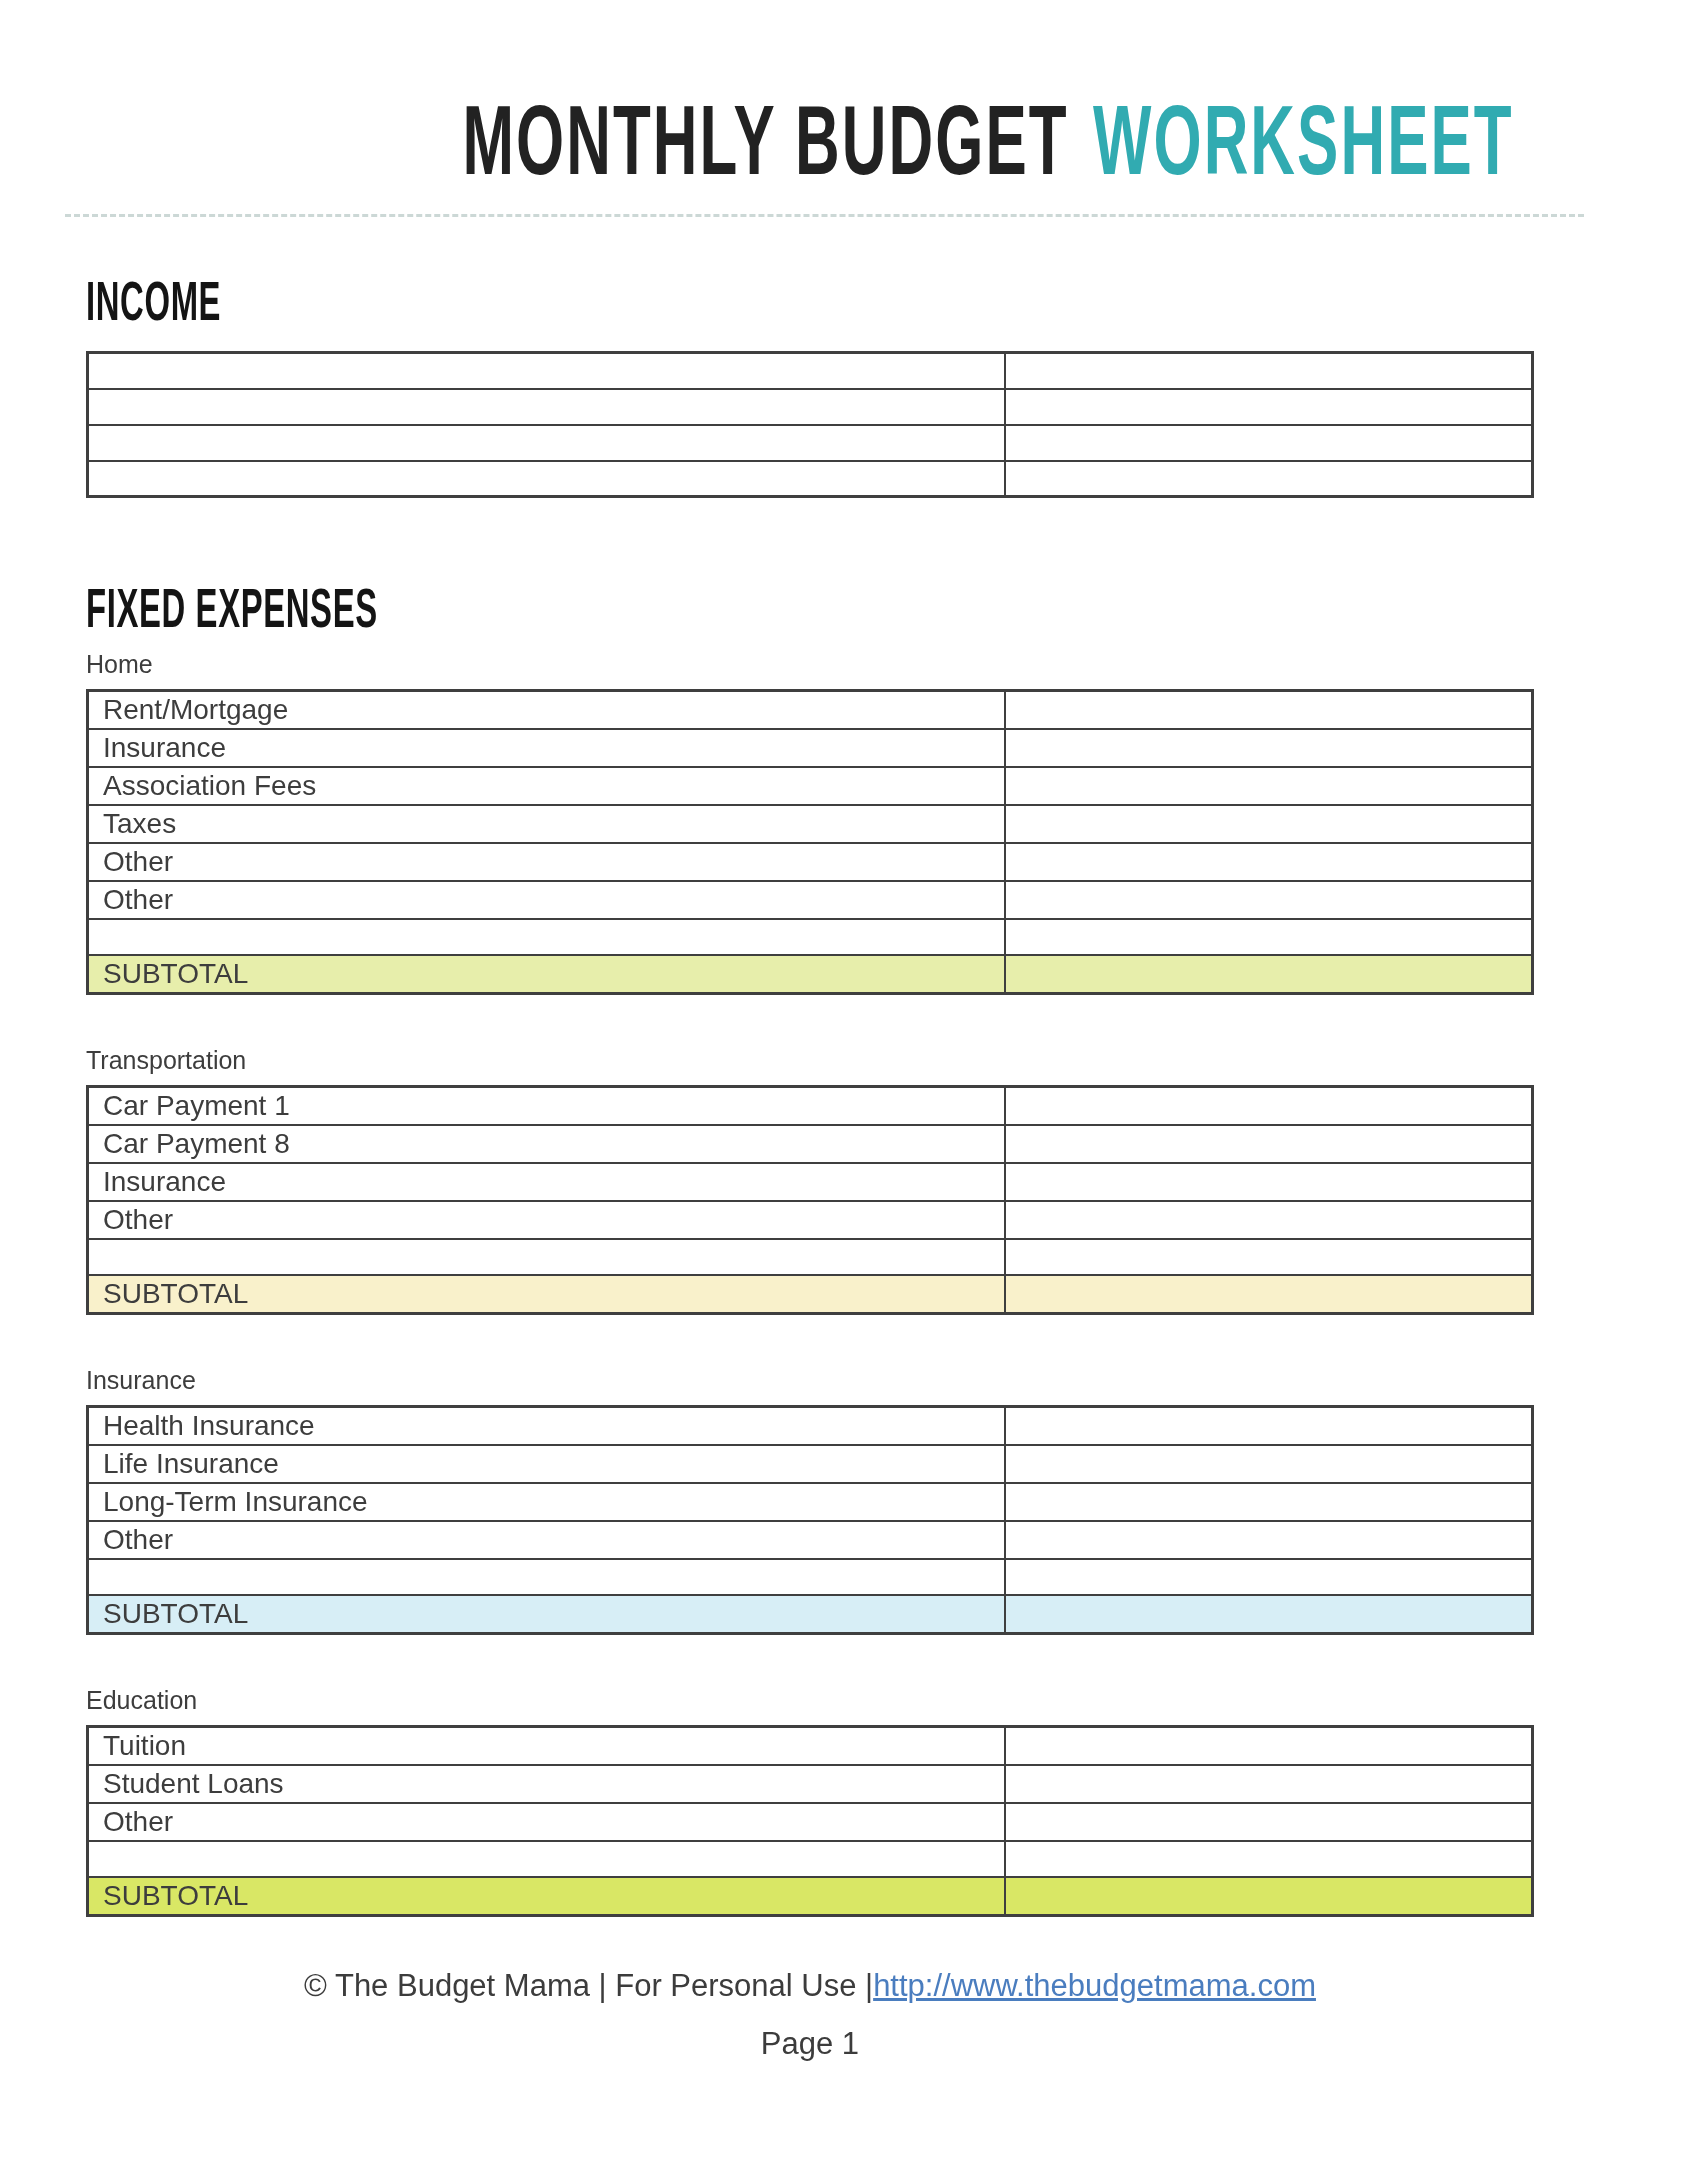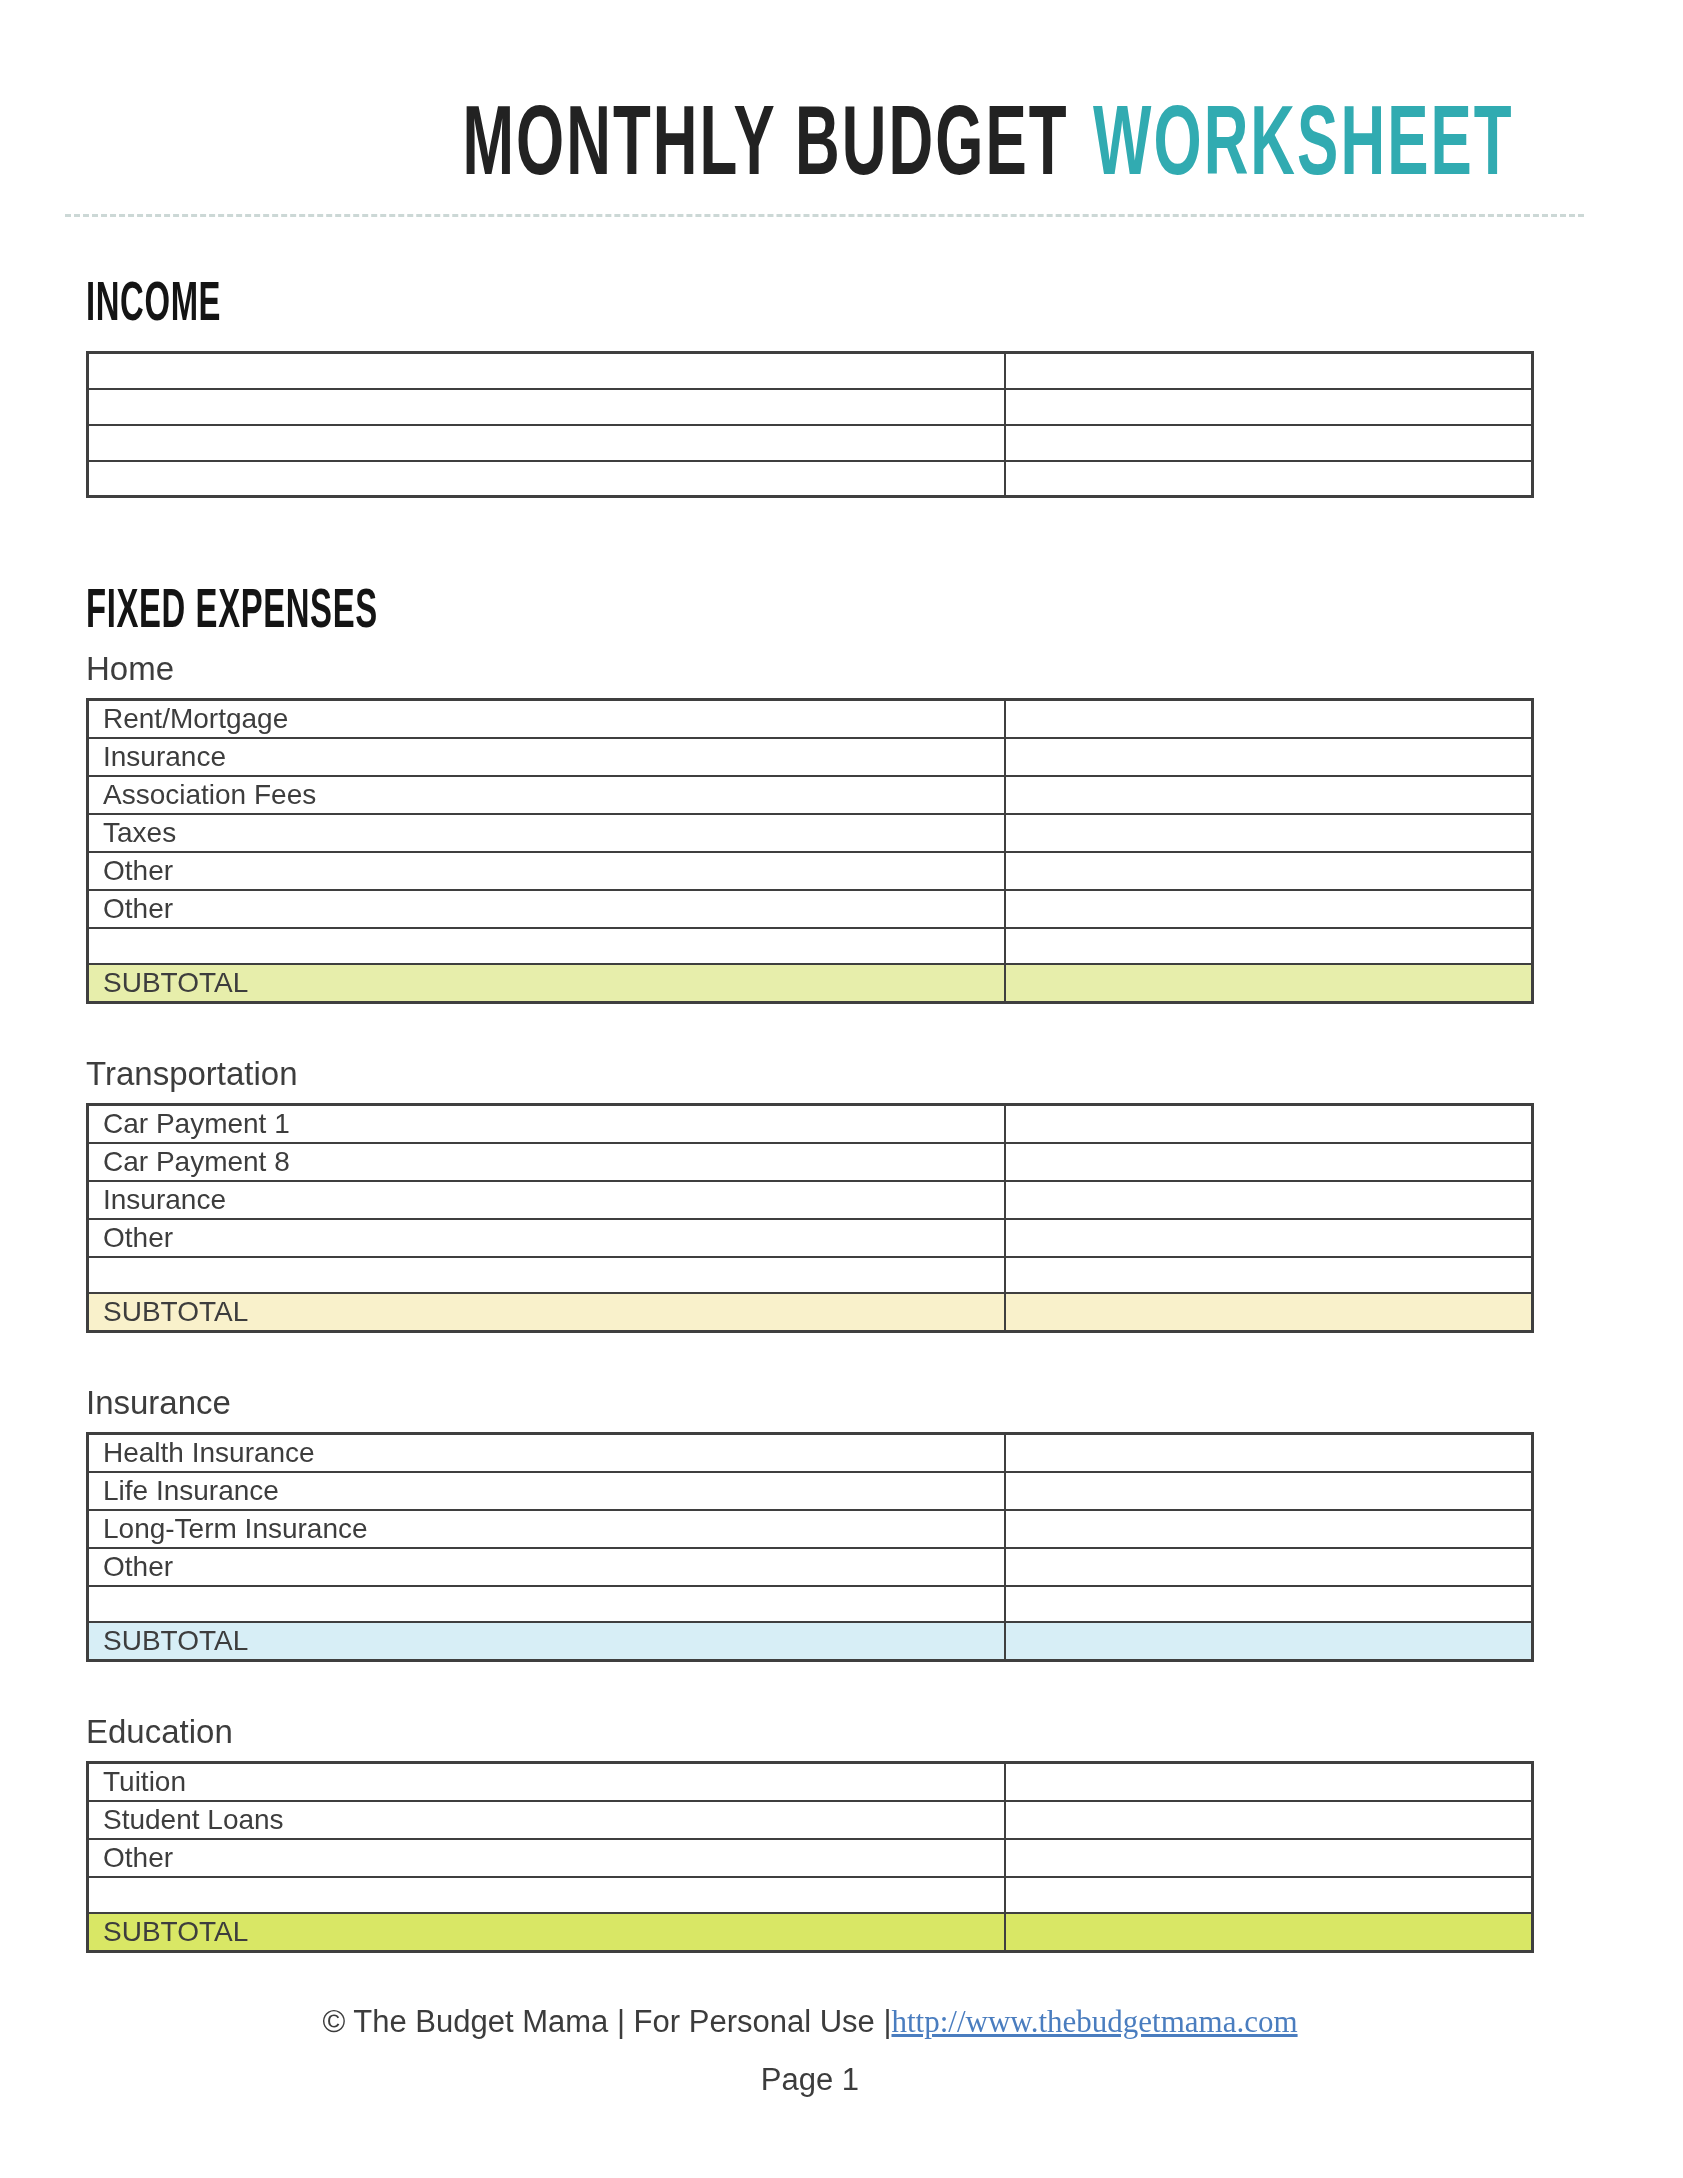--- a/index.html
+++ b/index.html
@@ -44,21 +44,21 @@
     color: #141414;
     letter-spacing: 1px;
     transform: scale(0.62, 1.05);
     transform-origin: left center;
     white-space: nowrap;
     margin: 0;
   }
   .heading-income { margin: 57px 0 24px; }
   .heading-fixed  { margin: 83px 0 12px; }
   .subsection-label {
-    font-size: 33px;
+    font-size: 25px;
     color: #3d3d3d;
     margin: 51px 0 10px;
   }
   #expense-sections .subsection-label:first-child { margin-top: 16px; }
   table.budget-table {
     width: 100%;
     border-collapse: collapse;
     table-layout: fixed;
     border: 3px solid #3f3f3f;
   }
@@ -78,21 +78,20 @@
   .footer {
     text-align: center;
     margin-top: 51px;
     font-size: 31px;
     color: #3c3c3c;
   }
   .footer a {
     color: #4a7dbf;
     text-decoration: underline;
     cursor: pointer;
-    font-family: Liberation Serif, serif;
   }
   .page-num {
     text-align: center;
     font-size: 31px;
     color: #3c3c3c;
     margin-top: 22px;
   }
 </style>
 </head>
 <body>

